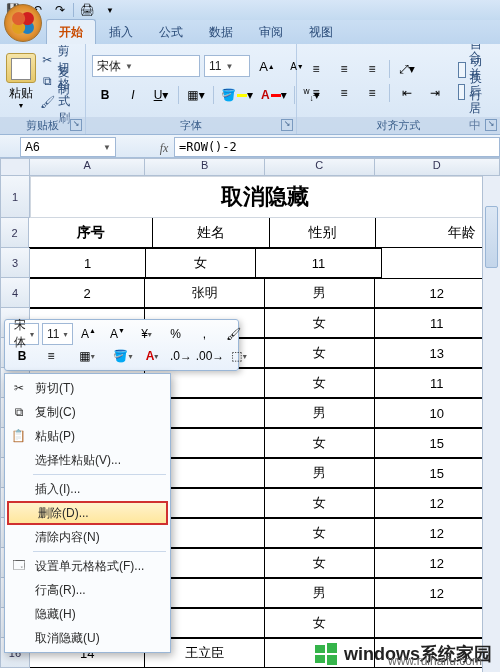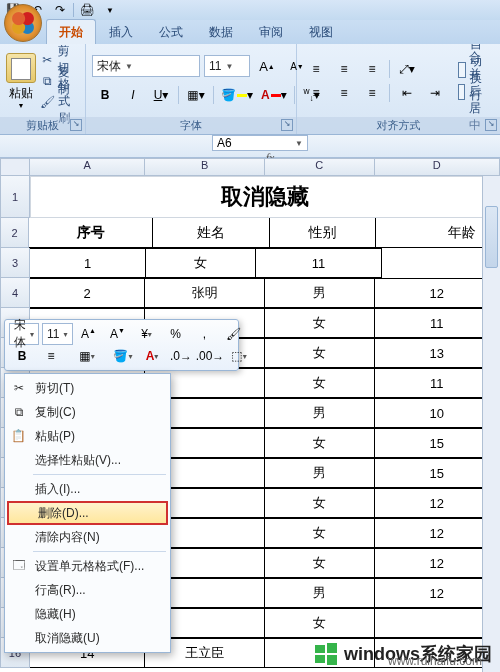--- a/index.html
+++ b/index.html
@@ -31,21 +31,21 @@
   .combo { height:20px; background:#fff; border:1px solid #a0b8d6; display:flex; align-items:center; padding:0 4px; font-size:12px; color:#222;}
   .combo .dd { margin-left:4px; font-size:8px; color:#555;}
   .btn-row { display:flex; gap:2px; align-items:center;}
   .tbtn { min-width:20px; height:20px; display:flex; align-items:center; justify-content:center; border:1px solid transparent; padding:0 2px;}
   .sep { width:1px; height:18px; background:#b0c6e0; margin:0 2px;}
   .align-rows { display:flex; flex-direction:column; gap:2px;}
   .side-btns { display:flex; flex-direction:column; gap:2px; margin-left:6px;}
   .side-btn { display:flex; align-items:center; gap:4px; height:20px; padding:0 4px; color:#2a4b78;}
   .side-btn .sq { width:14px; height:14px; border:1px solid #5a7da5; background:#eef5fc;}
 
-  .namebox-row { height:22px; background:linear-gradient(#eef4fb,#dde9f6); border-bottom:1px solid #a8bfda; display:flex; align-items:center;flex-direction:column;}
+  .namebox-row { height:22px; background:linear-gradient(#eef4fb,#dde9f6); border-bottom:1px solid #a8bfda; display:flex; align-items:flex-end;}
   .namebox { width:86px; height:18px; margin-left:20px; background:#fff; border:1px solid #a0b8d6; display:flex; align-items:center; padding:0 4px;}
   .namebox .dd { margin-left:auto; font-size:8px; color:#555;}
   .fx { width:16px; height:18px; margin-left:40px; display:flex; align-items:center; justify-content:center; font-style:italic; font-family:"Times New Roman"; color:#555;}
   .formula { flex:1; height:18px; background:#fff; border:1px solid #a0b8d6; margin-left:2px; padding:0 4px; display:flex; align-items:center; font-family:Consolas,monospace;}
 
   .grid-area { position:relative; height:calc(672px - 20px - 24px - 90px - 22px); overflow:hidden; }
   .col-headers { display:flex; position:sticky; top:0; background:#e8eef7;}
   .corner { width:30px; height:18px; border:1px solid #b0c0d4; background:#e8eef7; box-sizing:border-box;}
   .colh { height:18px; border:1px solid #b0c0d4; border-left:none; background:linear-gradient(#f2f6fb,#dfe8f2); text-align:center; font-size:11px; color:#335; box-sizing:border-box;}
   .rows { }

